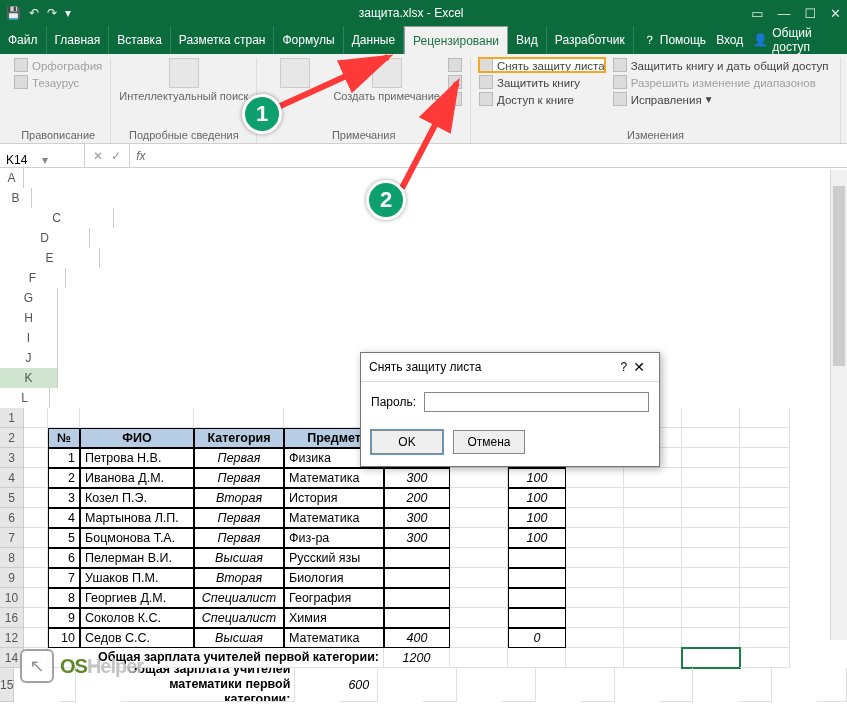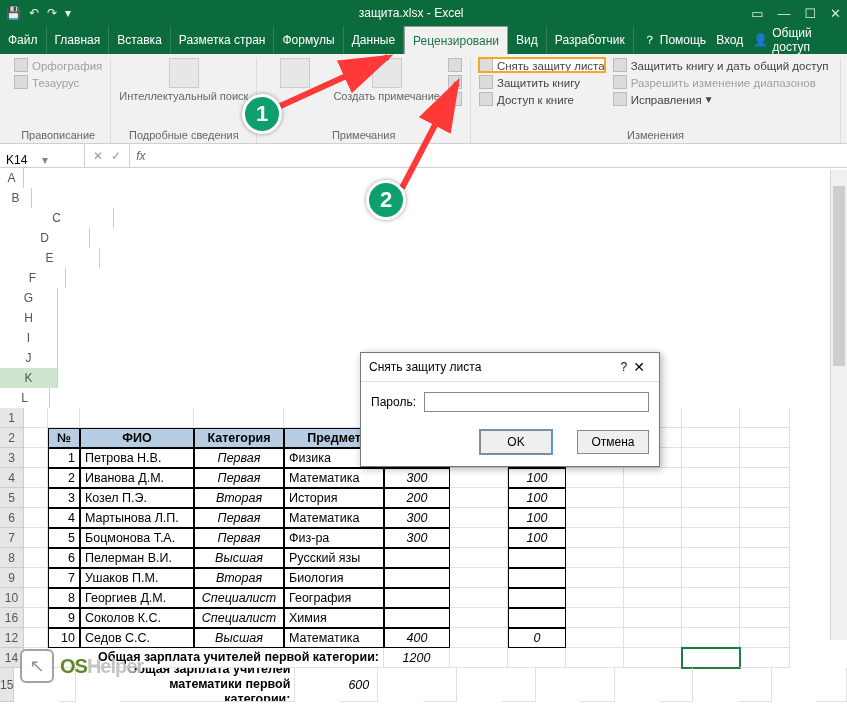--- a/index.html
+++ b/index.html
@@ -51,21 +51,21 @@
 .sumlbl { font-weight:700; text-align:right; justify-content:flex-end; }
 
 .wA{width:24px}.wB{width:32px}.wC{width:114px}.wD{width:90px}.wE{width:100px}.wF{width:66px}.wG{width:58px}.wH{width:58px}.wI{width:58px}.wJ{width:58px}.wK{width:58px}.wL{width:50px}
 
 .dialog { position:absolute; left:360px; top:352px; width:300px; background:#fff; border:1px solid #777; box-shadow:2px 2px 8px rgba(0,0,0,.3); font-size:12px; z-index:50; }
 .dialog .dtitle { display:flex; align-items:center; padding:6px 8px; border-bottom:1px solid #ddd; }
 .dialog .dtitle .t { flex:1; }
 .dialog .dtitle .x { padding:0 6px; font-size:14px; }
 .dialog .dbody { padding:10px; display:flex; align-items:center; gap:8px; }
 .dialog .dbody input { flex:1; height:20px; border:1px solid #888; padding:0 4px; }
-.dialog .dbtns { display:flex; justify-content:flex-end; gap:25px; padding:8px 10px 12px 10px; }
+.dialog .dbtns { display:flex; gap:10px; padding:8px 10px 12px 10px; }
 .dialog .dbtns button { width:72px; height:24px; border:1px solid #888; background:#efefef; font-size:12px; }
 .dialog .dbtns button.primary { outline:1px solid #5b9bd5; }
 
 .callout { position:absolute; width:40px; height:40px; border-radius:50%; background:#0e9f6e; border:3px solid #fff; box-shadow:0 0 4px rgba(0,0,0,.4); color:#fff; font-size:22px; font-weight:600; display:flex; align-items:center; justify-content:center; z-index:60; }
 .arrow { position:absolute; z-index:55; }
 .arrow svg { overflow:visible; }
 
 .watermark { position:absolute; left:20px; bottom:38px; z-index:70; display:flex; align-items:center; gap:6px; opacity:.9; }
 .watermark .cursor { width:34px; height:34px; border:2px solid #999; border-radius:6px; display:flex; align-items:center; justify-content:center; color:#888; font-size:18px; background:#fff; }
 .watermark .logo { font-size:20px; font-weight:700; letter-spacing:-1px; }

